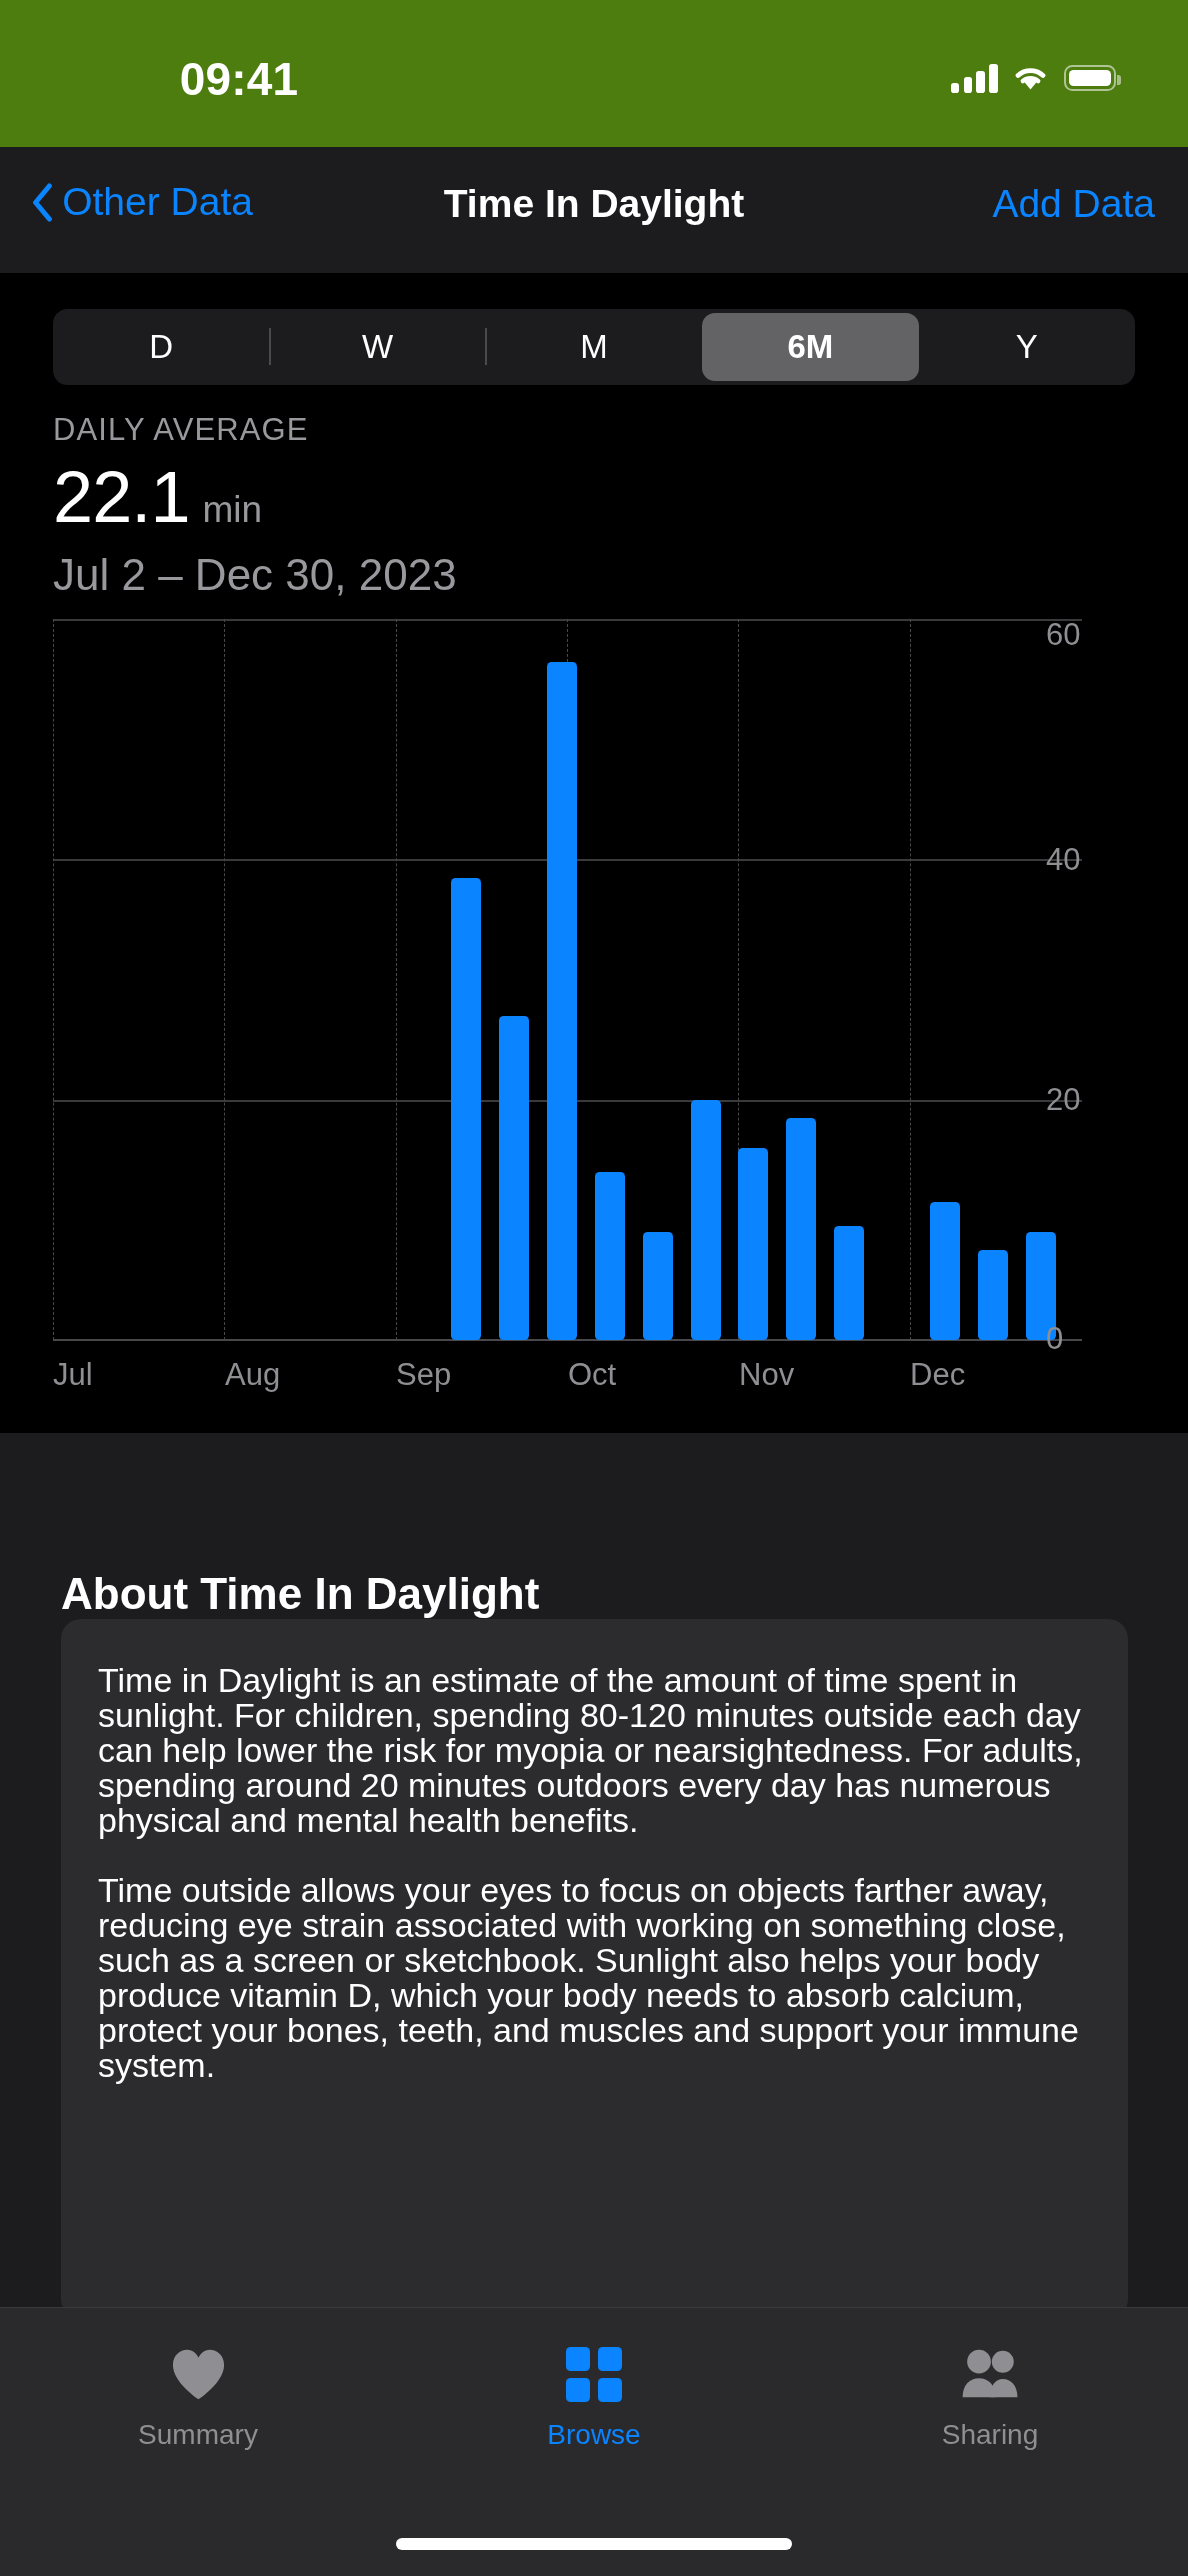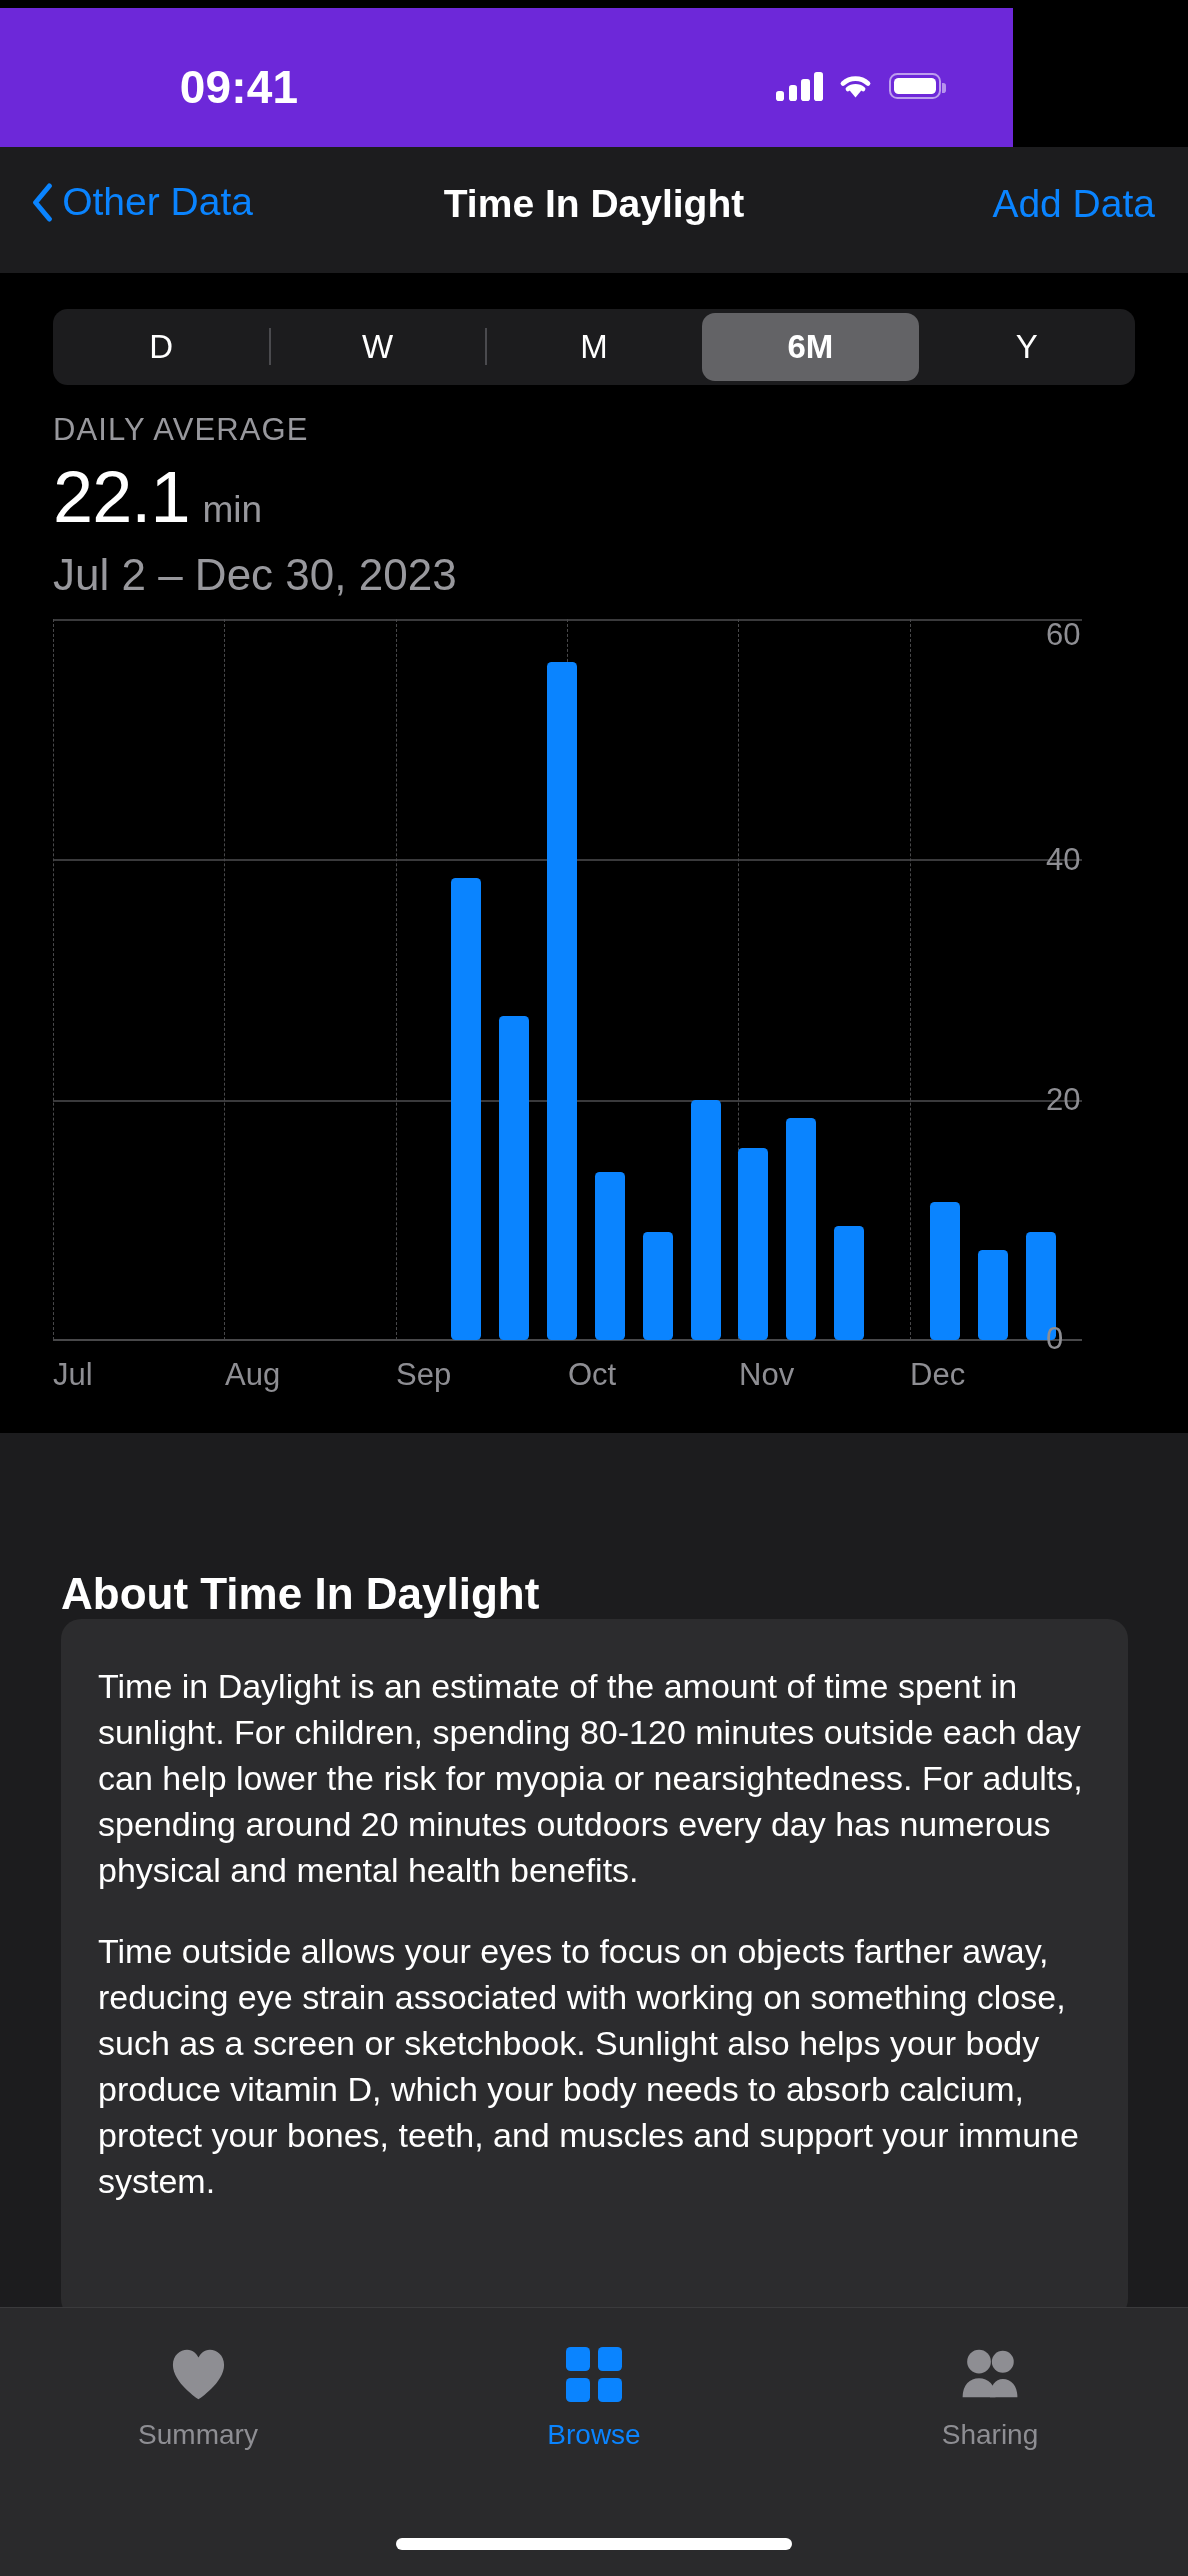--- a/index.html
+++ b/index.html
@@ -2,21 +2,21 @@
 <html style="font-size:14.7px"><head>
 <meta charset="utf-8">
 <style>
   * { margin:0; padding:0; box-sizing:border-box; }
   html,body { width:1188px; height:2576px; background:#000; overflow:hidden; }
   body { font-family:"Liberation Sans", sans-serif; -webkit-font-smoothing:antialiased; }
 
   .screen { position:relative; width:1188px; height:2576px; background:#000; }
 
   
-  .statusbar { position:absolute; top:8px; left:0; width:1013px; height:147px; background:#6d28d9; }
+  .statusbar { position:absolute; top:0; left:0; width:1188px; height:147px; background:#4d7c0f; }
   .sb-time { position:absolute; left:147px; top:52px; width:184px; text-align:center;
              color:#fff; font-size:46px; font-weight:600; letter-spacing:0.2px; }
   .sb-right { position:absolute; right:72px; top:57px; display:flex; align-items:center; gap:14.7px; height:42px; }
   .sig { display:flex; align-items:flex-end; gap:4.6px; height:29.5px; }
   .sig i { display:block; width:8.3px; background:#fff; border-radius:2.8px; }
   .sig i:nth-child(1){ height:10px; }
   .sig i:nth-child(2){ height:15.7px; }
   .sig i:nth-child(3){ height:22px; }
   .sig i:nth-child(4){ height:28.6px; }
   .wifi { width:37px; height:28px; }
@@ -62,21 +62,21 @@
   .ylab { position:absolute; left:1046px; color:#8e8e93; font-size:31px; transform:translateY(-50%); }
   .xlab { position:absolute; top:1083px; color:#8e8e93; font-size:31px; }
   .bar { position:absolute; background:#0a84ff; border-radius:4.6px; bottom:0; }
   .bars-layer { position:absolute; left:53px; top:345px; width:1029px; height:721px; }
 
   
   .about { position:absolute; top:1433px; left:0; width:1188px; height:884px; background:#1c1c1e; }
   .about-h { position:absolute; left:61px; top:97px; color:#fff; font-size:44px; font-weight:700;margin-top:39px; }
   .about-box { position:absolute; left:61px; top:186px; width:1067px; height:700px;
                background:#2c2c2e; border-radius:20px; padding:44px 37px 0 37px; }
-  .about-p { color:#fff; font-size:34px; line-height:46px; }
+  .about-p { color:#fff; font-size:34px; line-height:35px; }
   .about-p + .about-p { margin-top:35px; }
 
   
   .tabbar { position:absolute; bottom:0; left:0; width:1188px; height:269px; background:#2a2a2c;
             border-top:1.8px solid #3a3a3c; }
   .tabs { position:absolute; top:0; left:0; width:1188px; height:184px; display:flex; }
   .tab { flex:1 1 0; display:flex; flex-direction:column; align-items:center; padding-top:39px; gap:17px; }
   .tab .ticon { height:55px; display:flex; align-items:center; justify-content:center; }
   .tab .tlabel { font-size:28px; color:#8e8e93; }
   .tab.active .tlabel { color:#0a84ff; }

